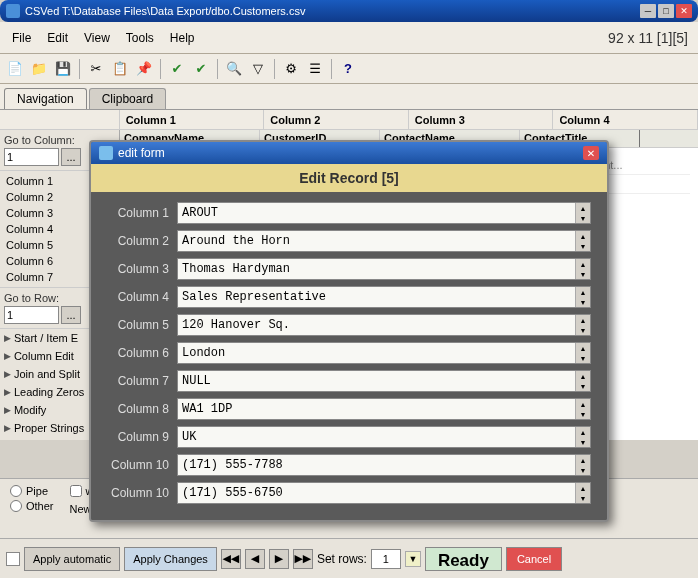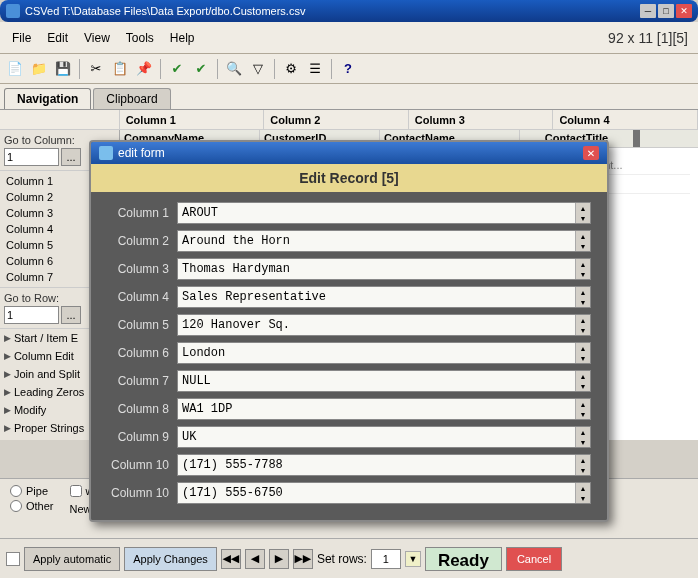--- a/index.html
+++ b/index.html
@@ -109,21 +109,21 @@
       border-bottom: none;
       background: #d4d0c8;
       cursor: pointer;
       font-size: 12px;
       border-radius: 3px 3px 0 0;
       margin-right: 2px;
     }
     .tab.active {
       background: #f0ece4;
       border-color: #888;
-      font-weight: bold;
+      font-weight: normal;
     }
 
     
     .col-headers {
       background: #f0ece4;
       display: flex;
       height: 20px;
       border-bottom: 1px solid #ccc;
       font-size: 11px;
       font-weight: bold;
@@ -557,21 +557,21 @@
 
     </div>
   </div>
 
   <div class="data-area">
 
     <div style="display:flex; background:#e8e8e0; border-bottom:1px solid #ccc; min-height:18px;">
       <div style="min-width:140px; border-right:1px solid #ccc; padding:2px 4px; font-size:11px; font-weight:bold;">CompanyName</div>
       <div style="min-width:120px; border-right:1px solid #ccc; padding:2px 4px; font-size:11px; font-weight:bold;">CustomerID</div>
       <div style="min-width:140px; border-right:1px solid #ccc; padding:2px 4px; font-size:11px; font-weight:bold;">ContactName</div>
-      <div style="min-width:120px; border-right:7px solid #737373; padding:2px 4px; font-size:11px; font-weight:bold;text-align:center;">ContactTitle</div>
+      <div style="min-width:120px; border-right:1px solid #737373; padding:2px 4px; font-size:11px; font-weight:bold;">ContactTitle</div>
     </div>
 
     <div style="font-size:11px; color:#888; padding:8px;">
       <div style="display:flex; border-bottom:1px solid #eee; padding:2px 0;">
         <div style="min-width:120px; padding:1px 4px;">AROUT</div>
         <div style="min-width:140px; padding:1px 4px;">Around the Horn</div>
         <div style="min-width:140px; padding:1px 4px;">Thomas Hardyman</div>
         <div style="min-width:120px; padding:1px 4px;">Sales Represent...</div>
       </div>
       <div style="display:flex; border-bottom:1px solid #eee; padding:2px 0; color:#333;">

